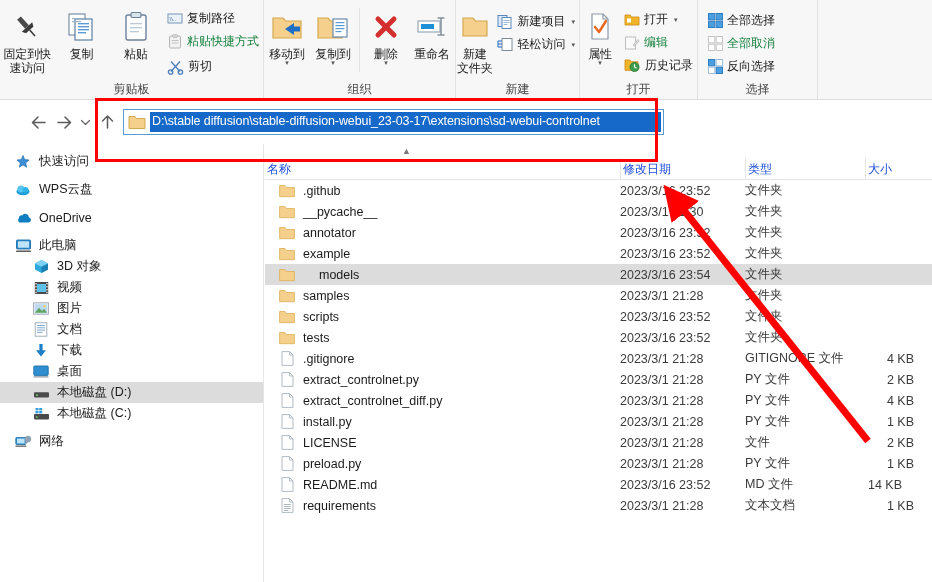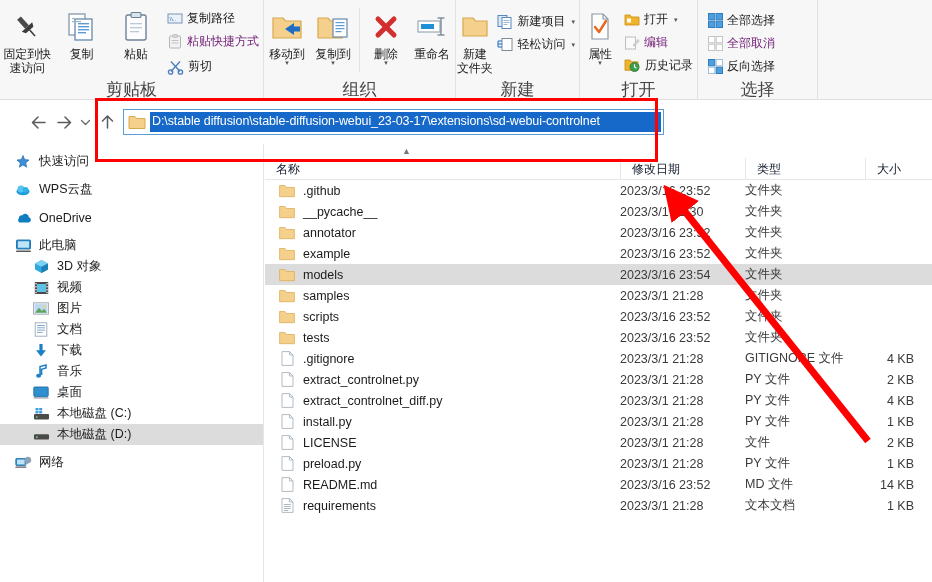--- a/index.html
+++ b/index.html
@@ -24,42 +24,42 @@
     display: flex;
     flex-direction: column;
     justify-content: flex-start;
     border-right: 1px solid #e2e2e2;
     padding: 2px 0 0 0;
   }
   .rgroup:last-child { border-right: none; }
   .rgroup-body { display: flex; flex: 1; align-items: flex-start; padding-top: 2px; }
   .rgroup-label {
     height: 17px; line-height: 15px; text-align: center;
-    font-size: 17px; color: #444;
+    font-size: 12px; color: #444;
   }
 
   
   .bigbtn {
     width: 58px; display: flex; flex-direction: column; align-items: center;
     padding: 3px 1px 0 1px; cursor: default;
   }
   .bigbtn .glyph { height: 40px; display: flex; align-items: center; justify-content: center; }
   .bigbtn .blabel {
     font-size: 12px; color: #1b1b1b; text-align: center; line-height: 14px;
     letter-spacing: -0.2px;
   }
   .bigbtn .caret { font-size: 7px; color: #555; line-height: 6px; margin-top: -1px; }
 
   
   .smallbtn {
     display: flex; align-items: center; gap: 4px;
     height: 23px; padding: 0 4px; cursor: default; white-space: nowrap;
   }
   .smallbtn .slabel { font-size: 12px; color: #1b1b1b; }
-  .smallbtn.disabled .slabel { color: #701a75; }
+  .smallbtn.disabled .slabel { color: #15803d; }
   .smallbtn .scaret { font-size: 7px; color: #555; margin-left: 2px; }
   .smallcol { display: flex; flex-direction: column; padding-top: 3px; }
 
   .sep-v { width: 1px; background: #e2e2e2; margin: 4px 3px 0 3px; height: 64px; }
 
   
   .addrrow {
     position: absolute; left: 16px; top: 100px; width: 932px; height: 44px;
     background: #ffffff; display: flex; align-items: center;
   }
@@ -103,22 +103,22 @@
   .sortcaret {
     position: absolute; left: 137px; top: 3px; font-size: 9px; color: #777;
     line-height: 9px;
   }
   .colhead {
     position: absolute; left: 0; top: 14px; width: 667px; height: 22px;
     border-bottom: 1px solid #e6e6e6;
     display: flex; align-items: center;
   }
   .colhead .ch {
-    font-size: 12px; color: #0f172a; height: 22px; line-height: 22px;
-    padding-left: 11px; border-left: 1px solid #e6e6e6; cursor: default;
+    font-size: 12px; color: #1d4ed8; height: 22px; line-height: 22px;
+    padding-left: 2px; border-left: 1px solid #e6e6e6; cursor: default;
   }
   .colhead .ch:first-child { border-left: none; }
   .colhead .ch.right { text-align: left; }
 
   .rows { position: absolute; left: 0; top: 36px; width: 667px; }
   .frow {
     display: flex; align-items: center; height: 21px; cursor: default;
     font-size: 12.5px; color: #1b1b1b;
   }
   .frow.selected { background: #dcdcdc; }
@@ -547,66 +547,57 @@
 
     <div class="navitem indent">
       <span class="nico">
         <svg width="14" height="15" viewBox="0 0 14 15">
             <path d="M5.4 1 h3.2 v6.2 h3.4 L7 13.4 L2 7.2 h3.4 Z" fill="#1e7fc4"></path>
           </svg>
       </span>
       <span>下载</span>
     </div>
 
-    <div class="navitem indent">
-      <span class="nico">
-        <svg width="13" height="15" viewBox="0 0 13 15">
-            <path d="M5 11.5 V2.5 L11 1 V4 L6.6 5.2 V11" fill="none" stroke="#1e7fc4" stroke-width="1.5"></path>
-            <ellipse cx="3.6" cy="11.8" rx="2.5" ry="2" fill="#1e7fc4"></ellipse>
-          </svg>
-      </span>
-      <span>音乐</span>
-    </div>
 
     <div class="navitem indent">
       <span class="nico">
         <svg width="16" height="13" viewBox="0 0 16 13">
             <rect x="0.8" y="1" width="14.4" height="9.4" rx="0.8" fill="#2f8fd0" stroke="#1e6ea6" stroke-width="0.9"></rect>
             <rect x="2.2" y="2.3" width="11.6" height="6.6" fill="#2f8fd0"></rect>
             <rect x="0.5" y="11.2" width="15" height="1.3" rx="0.5" fill="#8f9ba6"></rect>
           </svg>
       </span>
       <span>桌面</span>
+    </div>
+
+    <div class="navitem indent selected">
+      <span class="nico">
+        <svg width="17" height="14" viewBox="0 0 17 14">
+            <rect x="1" y="6.2" width="15" height="5.4" rx="1" fill="#4a4a4a"></rect>
+            <rect x="3" y="8.4" width="1.8" height="1.5" fill="#6fd36f"></rect>
+          </svg>
+      </span>
+      <span>本地磁盘 (D:)</span>
     </div>
 
     <div class="navitem indent">
       <span class="nico">
         <svg width="17" height="14" viewBox="0 0 17 14">
             <rect x="1" y="7" width="15" height="5.4" rx="0.8" fill="#4a4a4a"></rect>
             <rect x="3" y="9.3" width="1.6" height="1.4" fill="#6fd36f"></rect>
             <g fill="#3a9ee0">
               <rect x="2.5" y="1" width="3" height="2.4"></rect>
               <rect x="6.2" y="1" width="3" height="2.4"></rect>
               <rect x="2.5" y="4" width="3" height="2.4"></rect>
               <rect x="6.2" y="4" width="3" height="2.4"></rect>
             </g>
           </svg>
       </span>
       <span>本地磁盘 (C:)</span>
     </div>
-
-    <div class="navitem indent selected">
-      <span class="nico">
-        <svg width="17" height="14" viewBox="0 0 17 14">
-            <rect x="1" y="6.2" width="15" height="5.4" rx="1" fill="#4a4a4a"></rect>
-            <rect x="3" y="8.4" width="1.8" height="1.5" fill="#6fd36f"></rect>
-          </svg>
-      </span>
-      <span>本地磁盘 (D:)</span>
-    </div>
     <div class="navgap"></div>
 
     <div class="navitem">
       <span class="nico">
         <svg width="17" height="15" viewBox="0 0 17 15">
             <rect x="0.8" y="3.5" width="10" height="7" rx="0.8" fill="#2f8fd0" stroke="#1e6ea6" stroke-width="0.8"></rect>
             <rect x="2" y="4.6" width="7.6" height="4.8" fill="#bfe3f7"></rect>
             <circle cx="13" cy="5" r="3.2" fill="#8fa3b3"></circle>
             <path d="M10 9.5 L13.5 7.5" stroke="#8fa3b3" stroke-width="1.4"></path>
             <rect x="0.4" y="11.4" width="11" height="1.3" rx="0.5" fill="#5b5b5b"></rect>
@@ -673,21 +664,21 @@
                 <path d="M0.6 1.5 h5.4 l1.4 2 H15.4 v9.2 H0.6 Z" fill="#f5d08c" stroke="#dcae55" stroke-width="0.8"></path>
               </svg>
             </span>
             <span>example</span>
           </div>
           <div class="c-date" style="width: 125px;">2023/3/16 23:52</div>
           <div class="c-type" style="width: 120px;">文件夹</div>
           <div class="c-size" style="width: 67px; padding-right: 18px;"></div>
         </div>
         <div class="frow selected">
-          <div class="c-name" style="width: 355px;">
+          <div class="c-name" style="width: 355px; gap: 16px;">
             <span class="fico">
               <svg width="16" height="14" viewBox="0 0 16 14">
                 <path d="M0.6 1.5 h5.4 l1.4 2 H15.4 v9.2 H0.6 Z" fill="#f5d08c" stroke="#dcae55" stroke-width="0.8"></path>
               </svg>
             </span>
             <span>models</span>
           </div>
           <div class="c-date" style="width: 125px;">2023/3/16 23:54</div>
           <div class="c-type" style="width: 120px;">文件夹</div>
           <div class="c-size" style="width: 67px; padding-right: 18px;"></div>
@@ -820,21 +811,21 @@
             <span class="fico">
               <svg width="13" height="15" viewBox="0 0 13 15">
                 <path d="M1 0.6 h7.6 l3.4 3.4 V14.4 H1 Z" fill="#fff" stroke="#a9b3bd" stroke-width="0.9"></path>
                 <path d="M8.6 0.6 v3.4 h3.4" fill="none" stroke="#a9b3bd" stroke-width="0.9"></path>
               </svg>
             </span>
             <span>README.md</span>
           </div>
           <div class="c-date" style="width: 125px;">2023/3/16 23:52</div>
           <div class="c-type" style="width: 120px;">MD 文件</div>
-          <div class="c-size" style="width: 67px; padding-right: 18px; text-align: right;">14 KB</div>
+          <div class="c-size" style="width: 67px; padding-right: 30px; text-align: right;">14 KB</div>
         </div>
         <div class="frow">
           <div class="c-name" style="width: 355px;">
             <span class="fico">
               <svg width="13" height="15" viewBox="0 0 13 15">
                 <path d="M1 0.6 h7.6 l3.4 3.4 V14.4 H1 Z" fill="#fff" stroke="#a9b3bd" stroke-width="0.9"></path>
                 <path d="M8.6 0.6 v3.4 h3.4" fill="none" stroke="#a9b3bd" stroke-width="0.9"></path>
                 <g fill="#9aa7b4">
                   <rect x="2.8" y="6" width="7" height="0.8"></rect>
                   <rect x="2.8" y="8" width="7" height="0.8"></rect>

